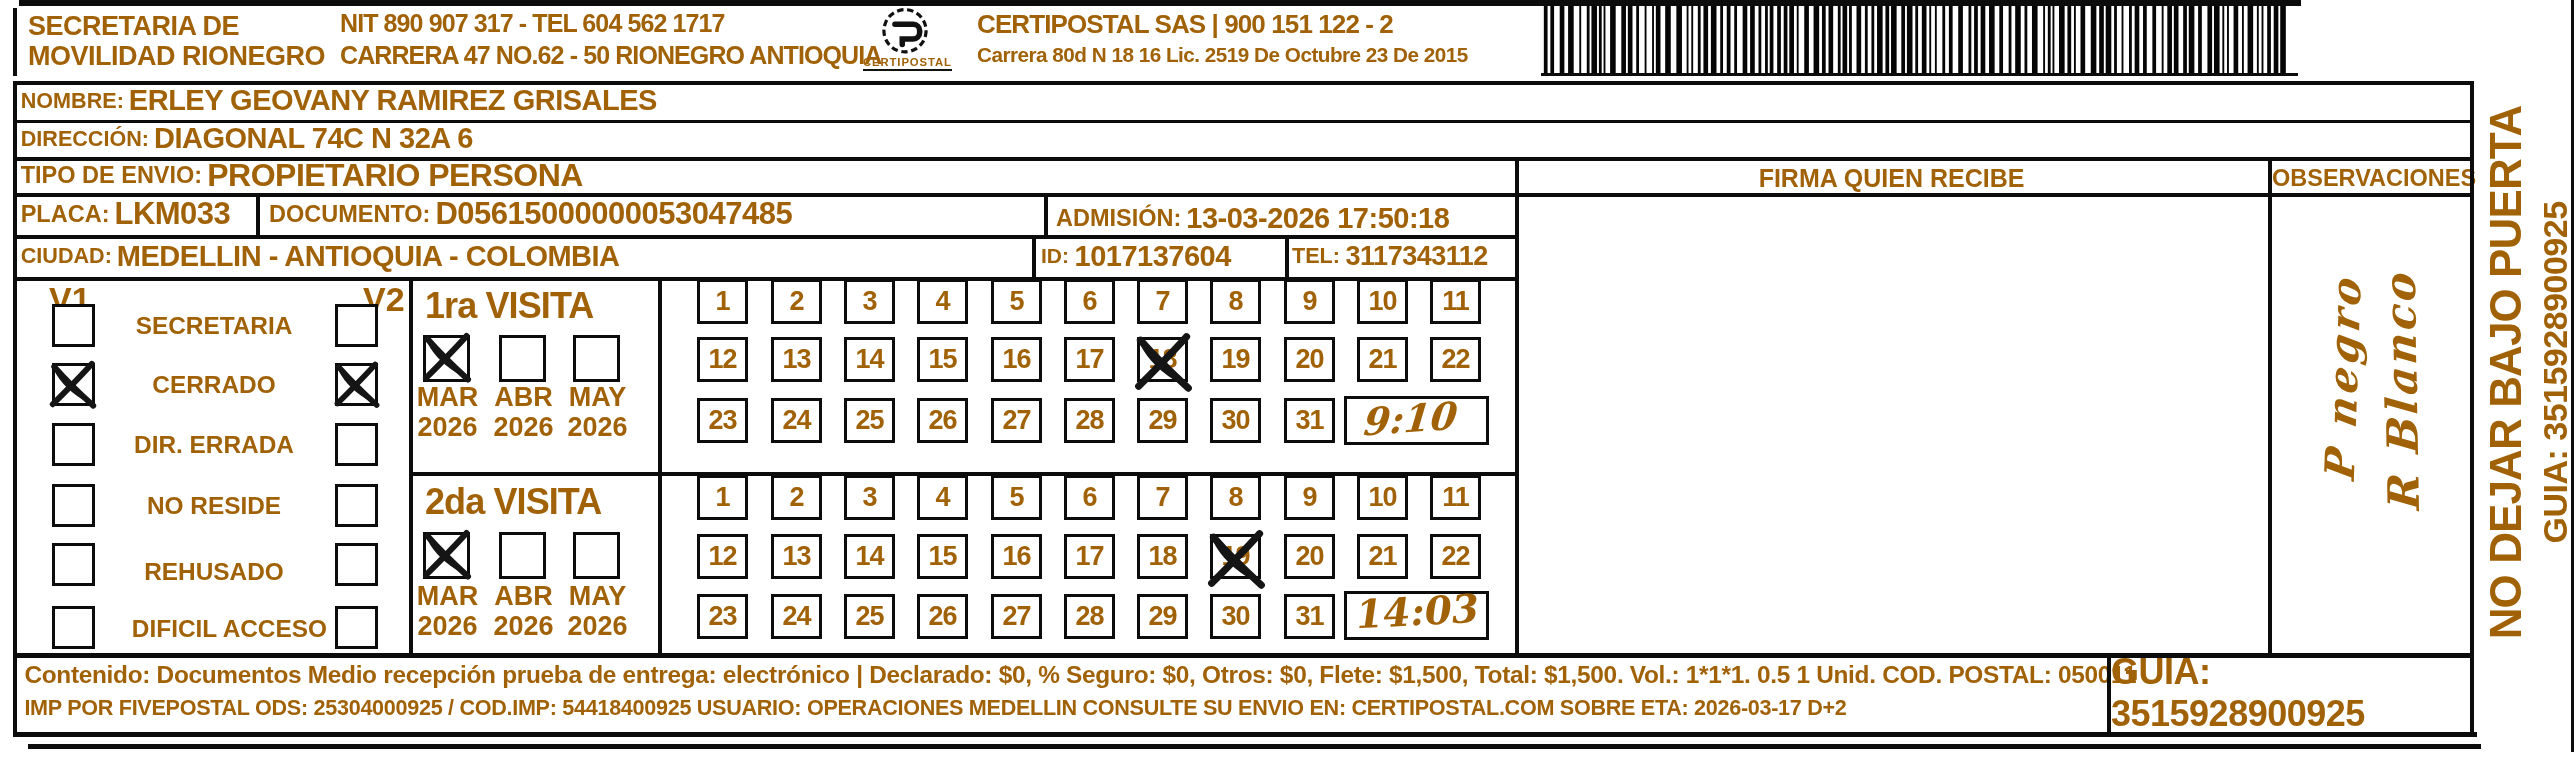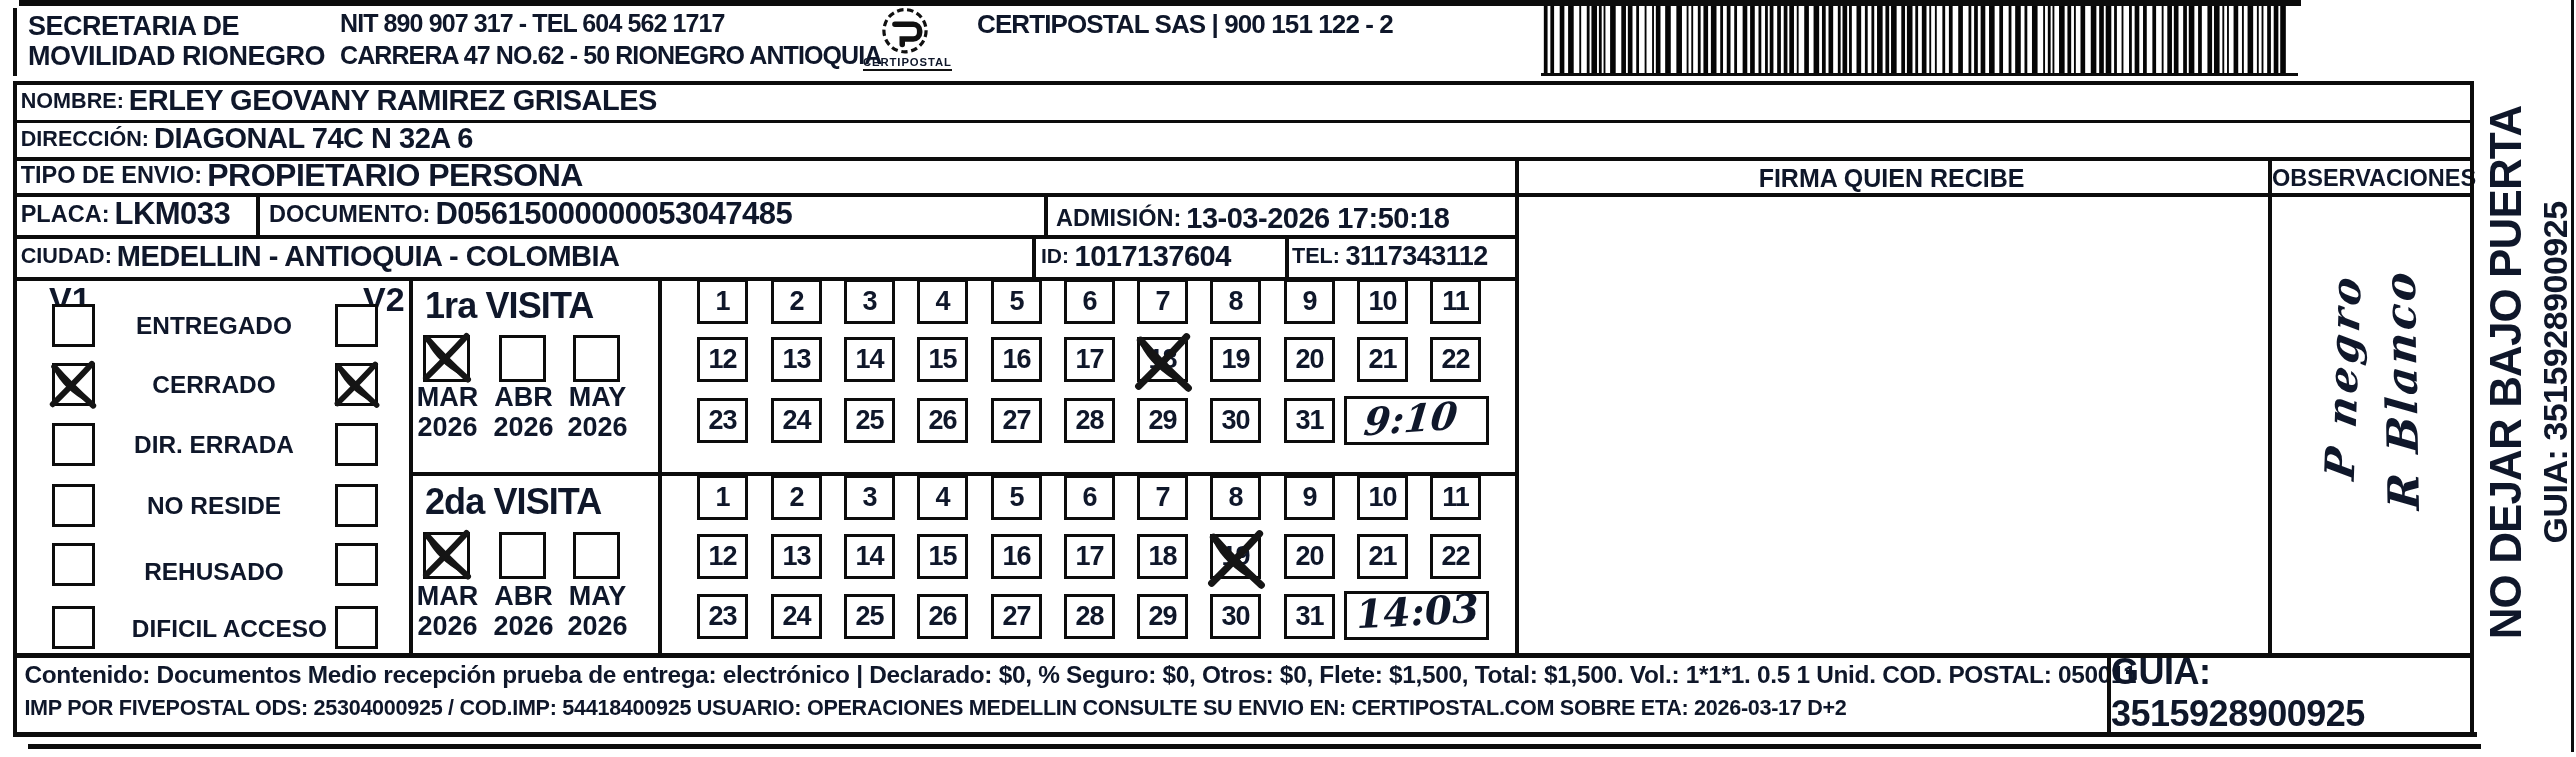--- a/index.html
+++ b/index.html
@@ -1,18 +1,18 @@
 <!DOCTYPE html>
 <html style="font-size:15px"><head>
 <meta charset="utf-8">
 <style>
   *{box-sizing:border-box}
   body{margin:0;background:#e8e8e8}
   .page{position:relative;width:2576px;height:757px;background:#fff;
-        font-family:"Liberation Sans",sans-serif;color:#0f172a;overflow:hidden}
+        font-family:"Liberation Sans",sans-serif;color:#a16207;overflow:hidden}
   .a{position:absolute}
   .hl,.vl{position:absolute;background:#0c0c0c}
   .lbl{font-weight:700;white-space:nowrap}
   .val{font-weight:600;letter-spacing:-0.5px;white-space:nowrap}
   .row{display:flex;align-items:center;gap:5px;white-space:nowrap}
   .cb{position:absolute;border:3.8px solid #0c0c0c;background:#fff}
   .num{display:flex;align-items:center;justify-content:center;font-weight:700}
   .rot{transform-origin:left top;transform:rotate(-90deg);text-align:center;white-space:nowrap}
   .hand{font-family:"DejaVu Serif",serif;font-style:italic;font-weight:600;white-space:nowrap}
   .xk{position:absolute;pointer-events:none}
@@ -30,20 +30,21 @@
 
   <div class="a" style="left:872px;top:5.6px;width:66px;height:53px">
     <svg viewBox="0 0 70 60" width="66" height="55">
       <circle cx="35" cy="27" r="23" fill="none" stroke="#111" stroke-width="3.5" stroke-dasharray="7 4"></circle>
       <path d="M24 20 h20 a7 7 0 0 1 7 7 v2 a7 7 0 0 1 -7 7 h-12 v6" fill="none" stroke="#111" stroke-width="6" stroke-linecap="round"></path>
     </svg>
   </div>
   <div class="a lbl" style="left:863px;top:56px;font-size:11.3px;letter-spacing:0.9px;border-bottom:2.8px double #111;padding-bottom:0.9px">CERTIPOSTAL</div>
 
   <div class="a lbl" style="left:977px;top:9.4px;font-size:26px;letter-spacing:-0.9px">CERTIPOSTAL SAS | 900 151 122 - 2</div>
+  <div class="a lbl" style="left:977px;top:43px;font-size:20.7px;letter-spacing:-0.5px">Carrera 80d N 18 16  Lic. 2519 De Octubre 23 De 2015</div>
 
   <div class="a" id="barcode" style="left:1541px;top:2.8px;width:757px;height:70px"><svg width="757" height="70" viewBox="0 0 805 75">
         <rect x="0" y="0" width="4" height="75" fill="#050505"></rect>
         <rect x="7" y="0" width="4" height="75" fill="#050505"></rect>
         <rect x="17" y="0" width="5" height="75" fill="#050505"></rect>
         <rect x="26" y="0" width="6" height="75" fill="#050505"></rect>
         <rect x="38" y="0" width="2" height="75" fill="#050505"></rect>
         <rect x="46" y="0" width="3" height="75" fill="#050505"></rect>
         <rect x="51" y="0" width="6" height="75" fill="#050505"></rect>
         <rect x="59" y="0" width="3" height="75" fill="#050505"></rect>
@@ -313,21 +314,21 @@
     <div class="vl" style="left: 1044px; top: 193px; width: 3.8px; height: 42px;"></div>
     <div class="vl" style="left: 1515px; top: 157px; width: 3.8px; height: 496px;"></div>
     <div class="vl" style="left: 2268px; top: 157px; width: 3.8px; height: 496px;"></div>
     <div class="vl" style="left: 1032px; top: 235px; width: 3.8px; height: 42px;"></div>
     <div class="vl" style="left: 1285px; top: 235px; width: 3.8px; height: 42px;"></div>
     <div class="vl" style="left: 409px; top: 277px; width: 3.8px; height: 376px;"></div>
     <div class="vl" style="left: 658px; top: 277px; width: 3.8px; height: 376px;"></div>
     <div class="vl" style="left: 2107px; top: 653px; width: 3.8px; height: 79px;"></div>
     <div style="">
       <div class="cb" style="left: 52px; top: 304px; width: 43px; height: 43px;"></div>
-      <div class="lbl" style="position: absolute; left: 101px; top: 312px; width: 226px; text-align: center; font-size: 24.4px;">ENTREGADO</div>
+      <div class="lbl" style="position: absolute; left: 101px; top: 312px; width: 226px; text-align: center; font-size: 24.4px;">SECRETARIA</div>
       <div class="cb" style="left: 335px; top: 304px; width: 43px; height: 43px;"></div>
       <div class="cb" style="left: 52px; top: 363px; width: 43px; height: 43px;"></div>
       <div class="lbl" style="position: absolute; left: 101px; top: 371px; width: 226px; text-align: center; font-size: 24.4px;">CERRADO</div>
       <div class="cb" style="left: 335px; top: 363px; width: 43px; height: 43px;"></div>
       <div class="cb" style="left: 52px; top: 423px; width: 43px; height: 43px;"></div>
       <div class="lbl" style="position: absolute; left: 101px; top: 431px; width: 226px; text-align: center; font-size: 24.4px;">DIR. ERRADA</div>
       <div class="cb" style="left: 335px; top: 423px; width: 43px; height: 43px;"></div>
       <div class="cb" style="left: 52px; top: 484px; width: 43px; height: 43px;"></div>
       <div class="lbl" style="position: absolute; left: 101px; top: 492px; width: 226px; text-align: center; font-size: 24.4px;">NO RESIDE</div>
       <div class="cb" style="left: 335px; top: 484px; width: 43px; height: 43px;"></div>

